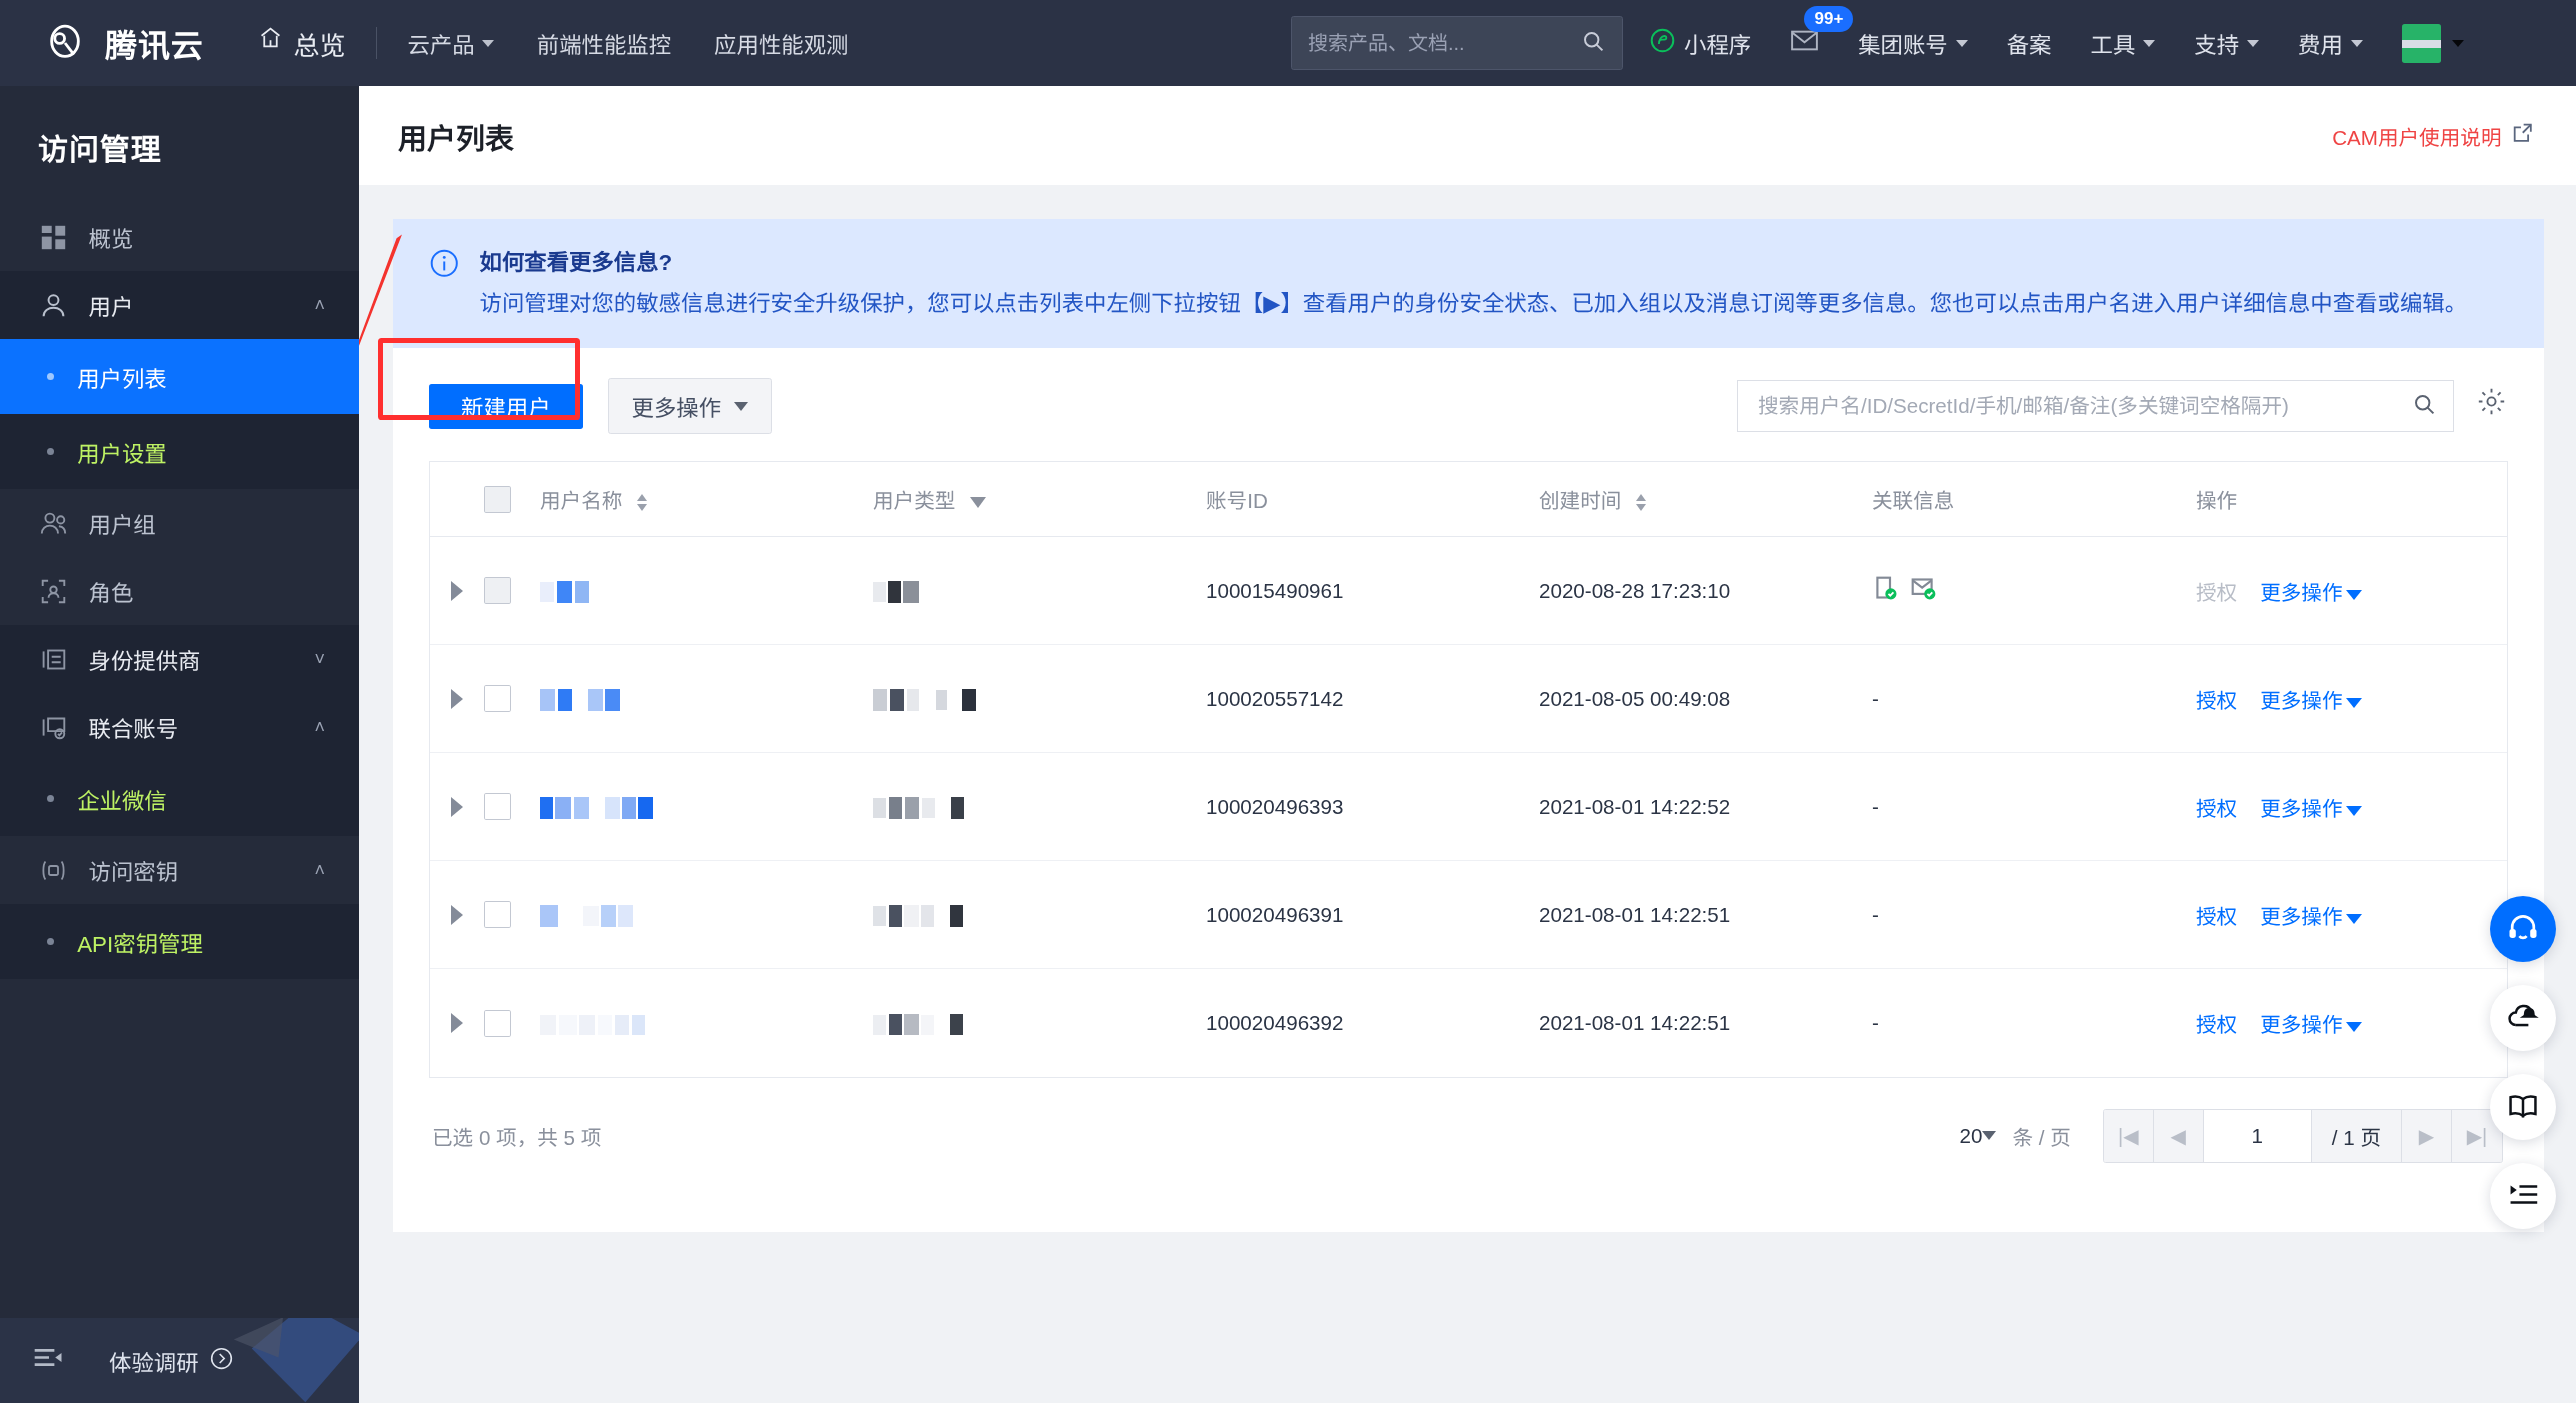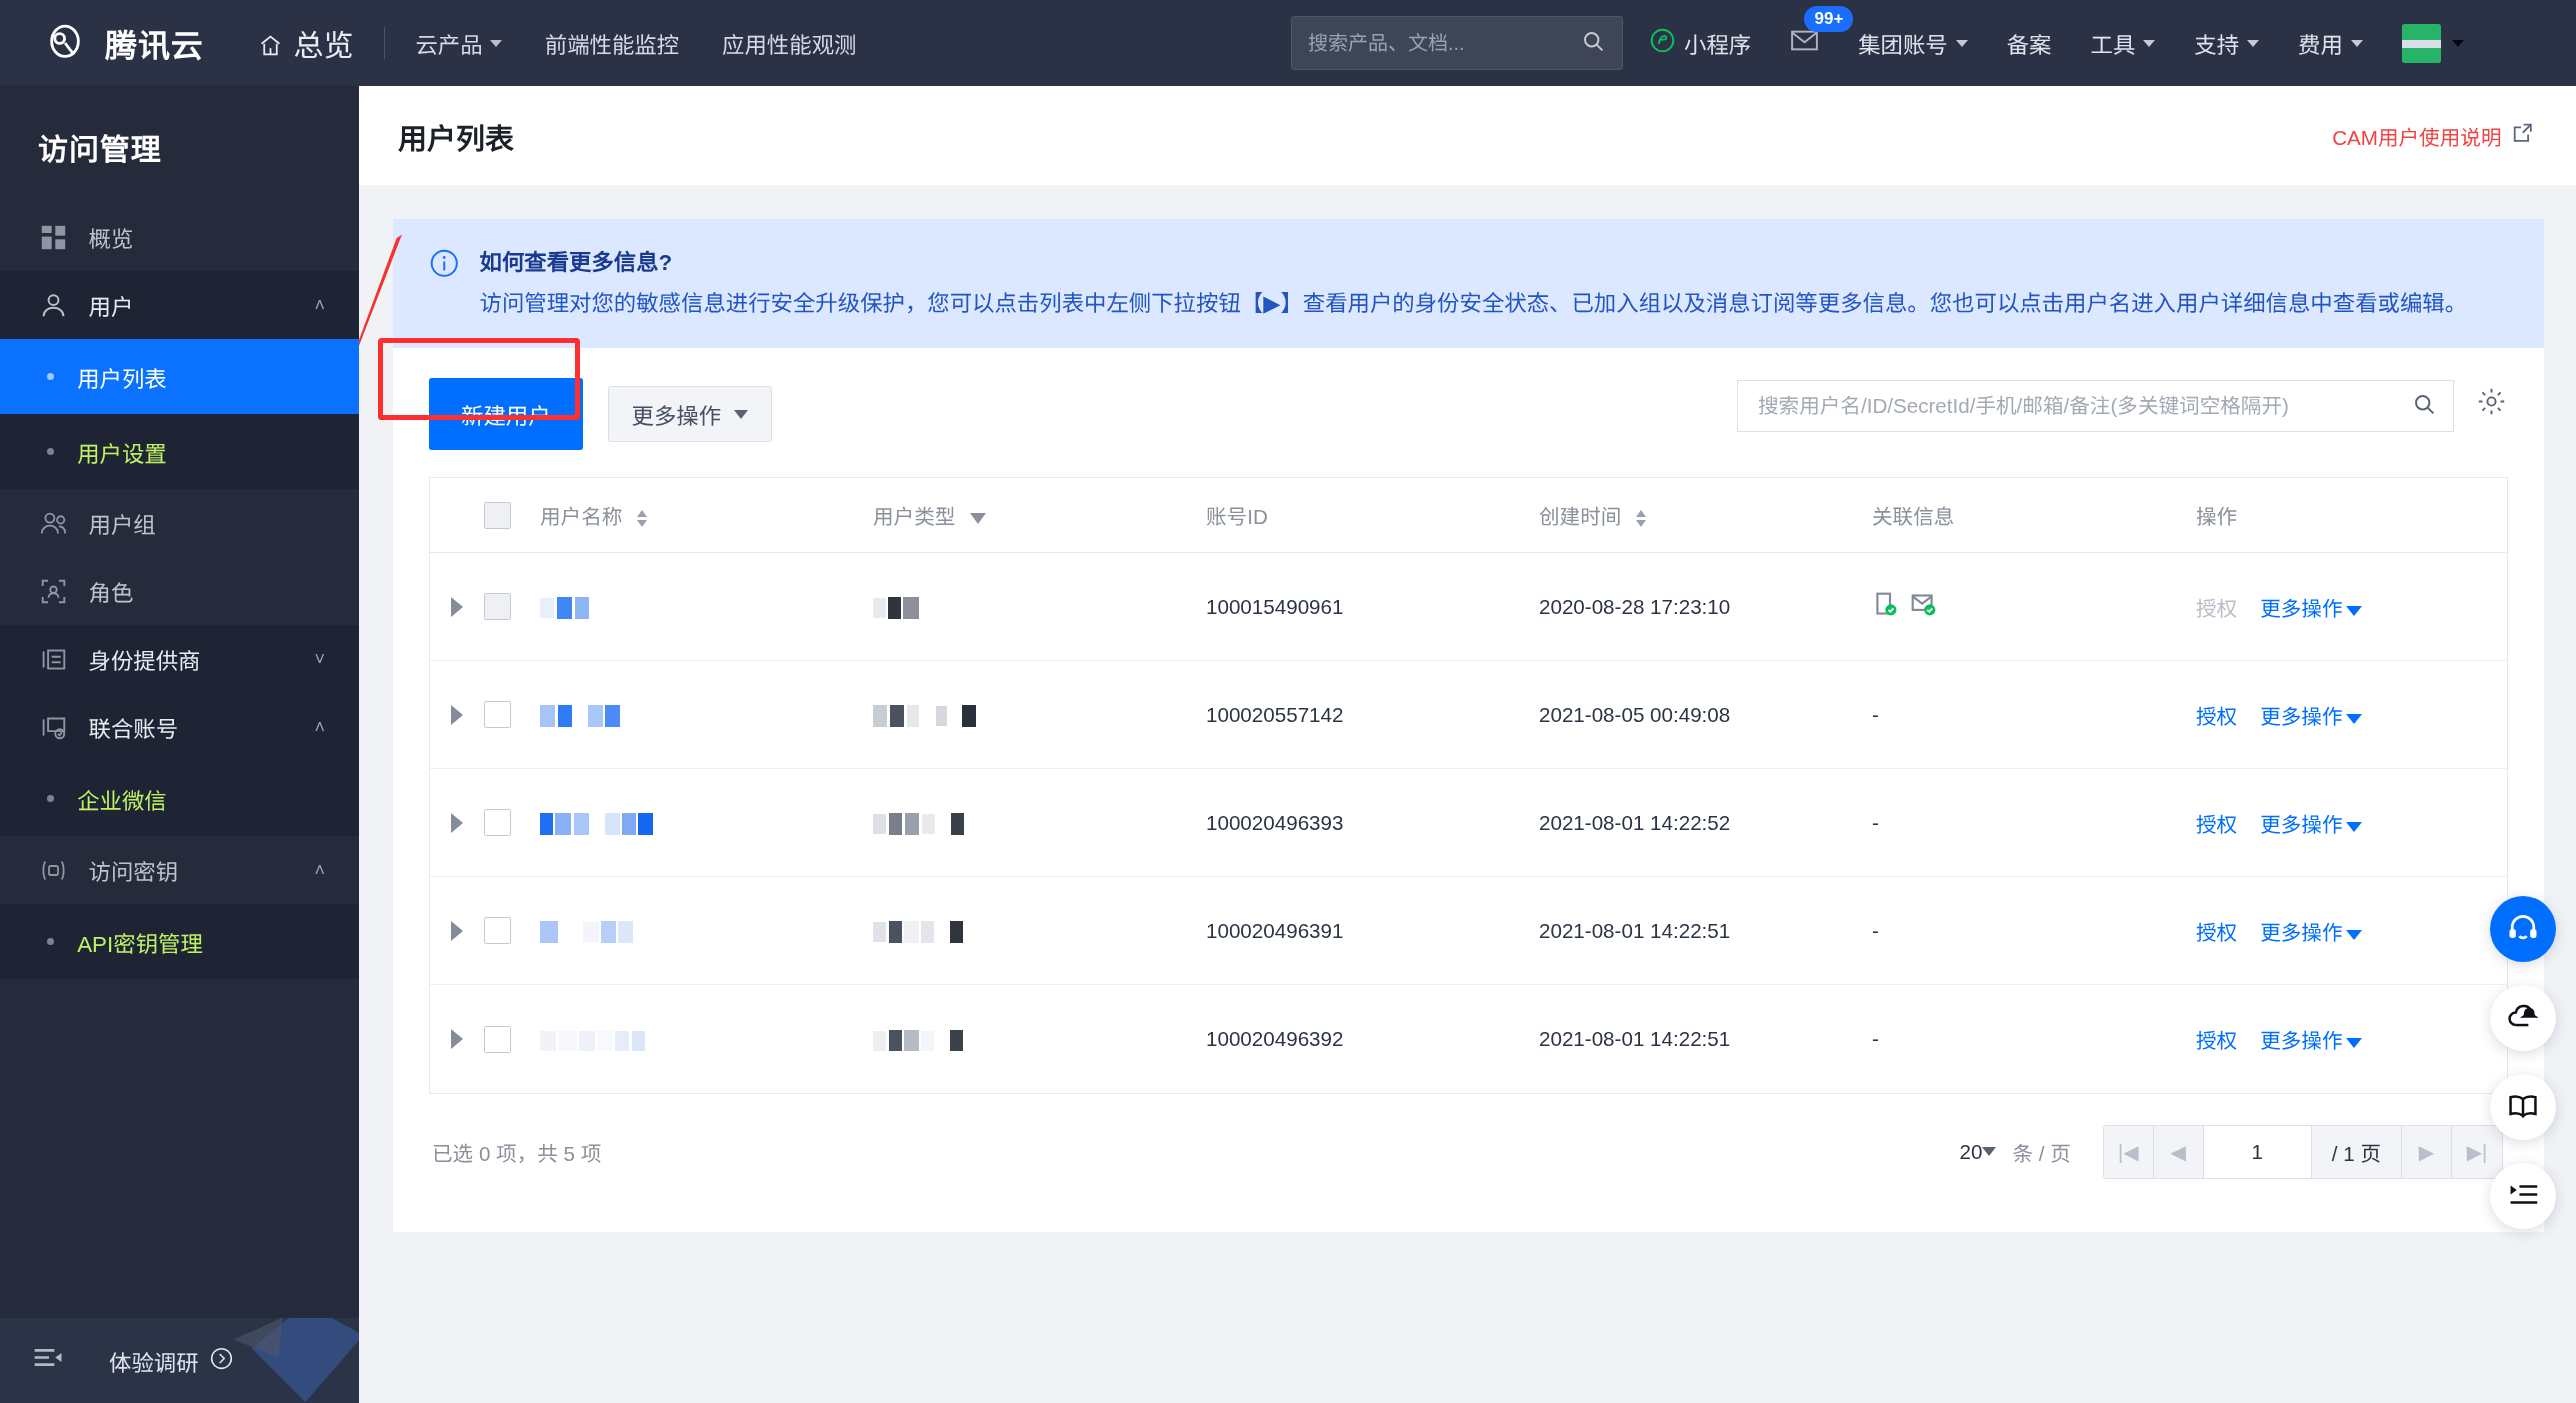--- a/index.html
+++ b/index.html
@@ -13,21 +13,21 @@
 
   
   .topbar {
     position: absolute; top: 0; left: 0; width: 2576px; height: 86px;
     background: #2b3245; display: flex; align-items: center;
     z-index: 40;
   }
   .logo-wrap { display: flex; align-items: center; margin-left: 41px; gap: 16px; }
   .logo-mark { width: 48px; height: 48px; }
   .logo-text { color: #fff; font-size: 32px; font-weight: 700; letter-spacing: 0.9px; }
-  .nav-home { display: flex; align-items: flex-end; gap: 10.8px; margin-left: 54px; color: #e9ecf2; font-size: 30px; cursor: pointer;}
+  .nav-home { display: flex; align-items: flex-start; gap: 10.8px; margin-left: 54px; color: #e9ecf2; font-size: 26px; cursor: pointer;}
   .nav-div { width: 0.9px; height: 32px; background: #4a5265; margin: 0 30.5px; }
   .nav-item { color: #d6dae4; font-size: 22.4px; margin-right: 43px; cursor: pointer; display:flex; align-items:center; gap:7.2px;}
   .caret { display:inline-block; border-left:6.3px solid transparent; border-right:6.3px solid transparent; border-top:7.2px solid currentColor; opacity:.85;}
   .top-search {
     position: absolute; left: 1291px; top: 16px; width: 332px; height: 54px;
     background: #3d4557; border: 0.9px solid #4d556a; border-radius: 2.7px;
     display: flex; align-items: center; padding: 0 16px;
   }
   .top-search input {
     flex: 1; background: transparent; border: none; outline: none;
@@ -89,21 +89,21 @@
     background: #dce8ff; display: flex; gap: 20px;
     padding: 25px 36px 29px 36px; margin: 0 0 0 0;
   }
   .notice .i-ico { flex: none; width: 30.5px; height: 30.5px; margin-top: 3.6px;}
   .notice-title { color: #1a3a8f; font-size: 22.4px; font-weight: 700; margin-bottom: 12.5px; }
   .notice-body { color: #2255c4; font-size: 22.4px; line-height: 1.35; }
 
   .toolbar { display: flex; align-items: center; padding: 30.5px 36px 27px 36px; position: relative;}
   .btn-primary {
     background: #006eff; color: #fff; font-size: 22.4px; border: none; border-radius: 2.7px;
-    padding: 0 32px; height: 72px; cursor: pointer; font-family: inherit;
+    padding: 0 32px; height: 45px; cursor: pointer; font-family: inherit;
   }
   .btn-default {
     background: #f3f4f7; color: #454f63; font-size: 22.4px; border: 0.9px solid #dcdfe6;
     border-radius: 2.7px; padding: 0 23px; height: 56px; margin-left: 25px; cursor: pointer;
     font-family: inherit; display: flex; align-items: center; gap: 12.5px;
   }
   .tbl-search {
     position: absolute; right: 90px; top: 32px; width: 717px; height: 52px;
     border: 0.9px solid #dcdfe6; background: #fff; display: flex; align-items: center;
     padding: 0 16px 0 20px;

